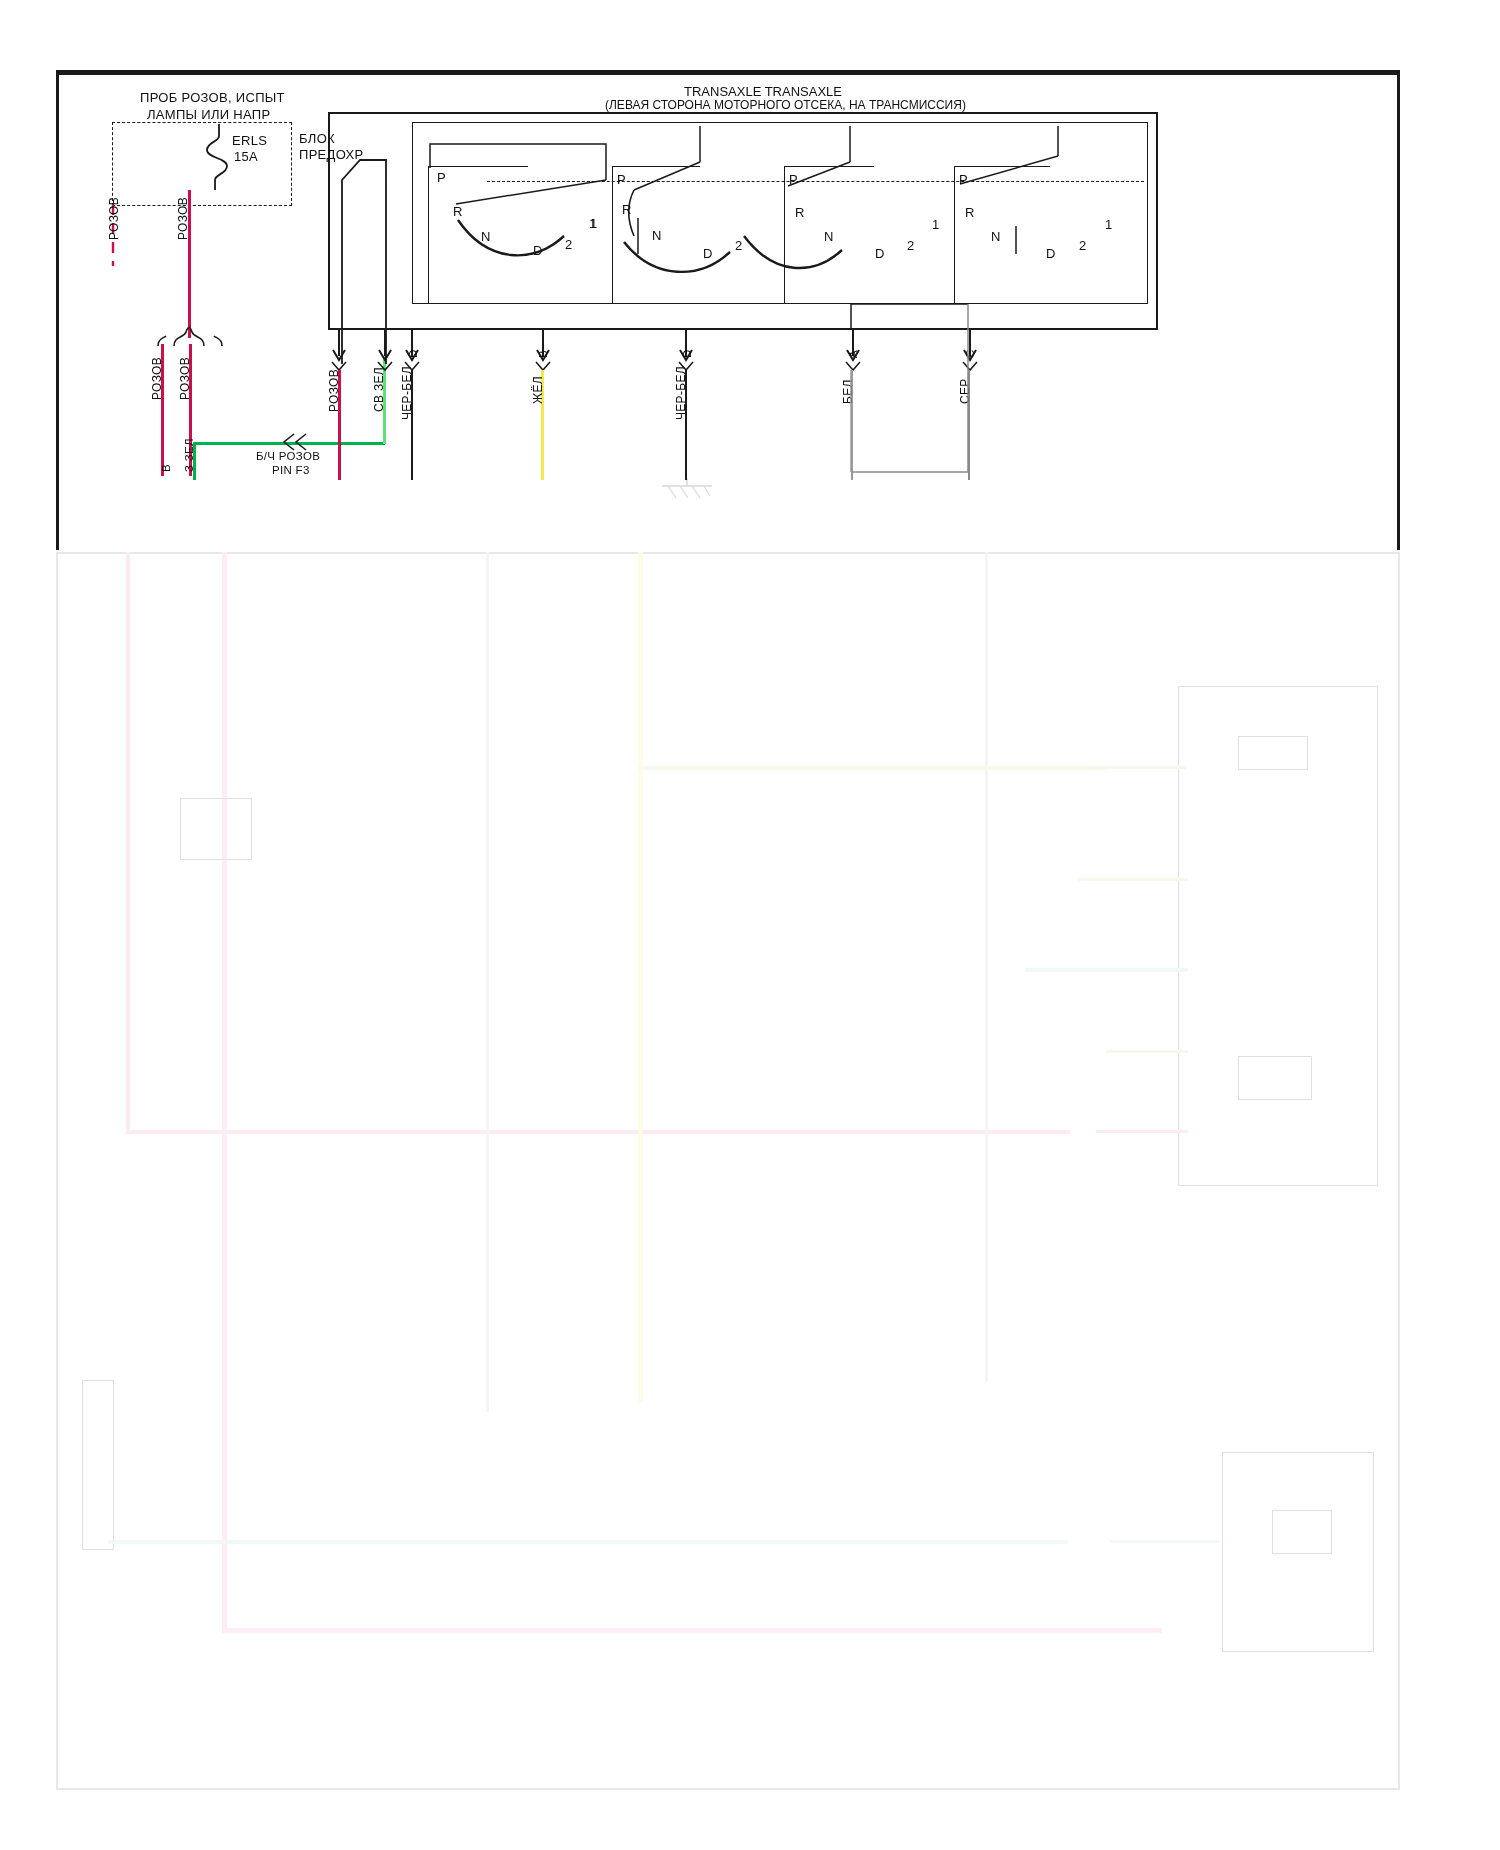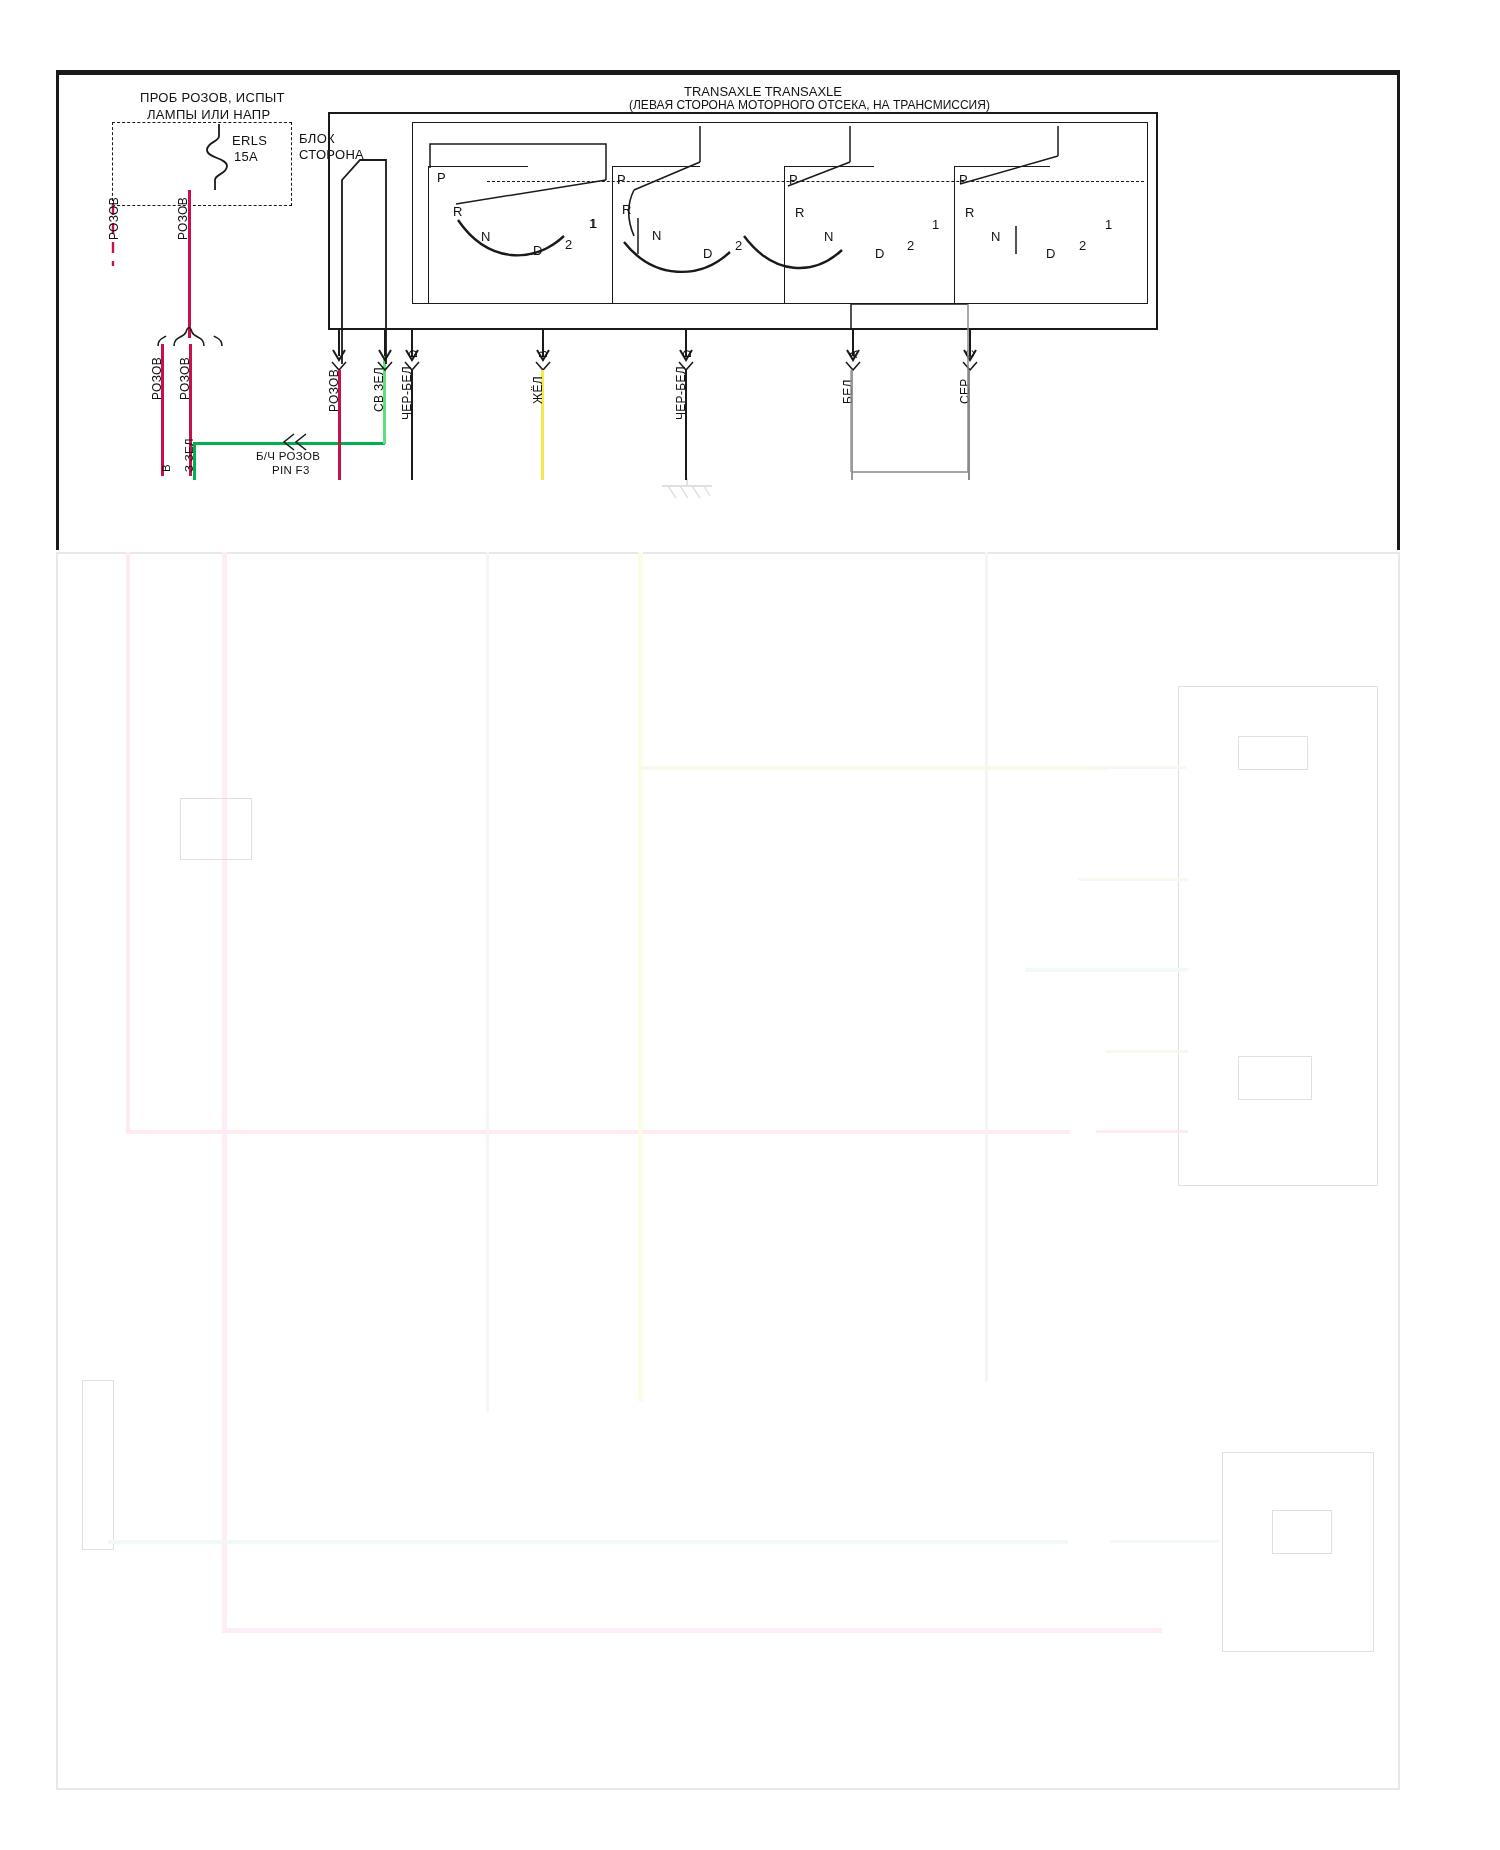--- a/index.html
+++ b/index.html
@@ -34,21 +34,21 @@
 
   <div class="dashbox" style="left:112px;top:122px;width:180px;height:84px;"></div>
 
   <svg class="abs" style="left:205px;top:124px;" width="40" height="66">
     <path d="M14,0 L14,12 C14,18 2,18 2,26 C2,34 22,34 22,42 C22,50 10,50 10,56 L10,66" fill="none" stroke="#1a1a1a" stroke-width="1.8"></path>
   </svg>
   <div class="txt lbl" style="left:232px;top:133px;font-size:13px;">ERLS</div>
   <div class="txt lbl" style="left:234px;top:149px;font-size:13px;">15A</div>
 
   <div class="txt lbl" style="left:299px;top:131px;font-size:13px;">БЛОК</div>
-  <div class="txt lbl" style="left:299px;top:147px;font-size:13px;">СТОРОНА</div>
+  <div class="txt lbl" style="left:299px;top:147px;font-size:13px;">ПРЕДОХР</div>
 
   <svg class="abs" style="left:106px;top:204px;" width="14" height="62">
     <line x1="7" y1="0" x2="7" y2="62" stroke="#c8104a" stroke-width="2.4" stroke-dasharray="11,8"></line>
   </svg>
   <div class="txt lbl vert" style="left:107px;top:240px;font-size:12px;">РОЗОВ</div>
 
   <div class="wire" style="left:188px;top:190px;width:2.6px;height:148px;background:#c8104a;"></div>
   <div class="txt lbl vert" style="left:176px;top:240px;font-size:12px;">РОЗОВ</div>
 
   <svg class="abs" style="left:158px;top:326px;" width="64" height="22">
@@ -70,21 +70,21 @@
   <div class="wire" style="left:193px;top:442px;width:192px;height:2.6px;background:#00b14f;"></div>
   <div class="wire" style="left:383px;top:356px;width:2.6px;height:88px;background:#5ee07a;"></div>
   <svg class="abs" style="left:282px;top:432px;" width="28" height="20">
     <path d="M12,2 L2,10 L12,18" fill="none" stroke="#1a1a1a" stroke-width="1.6"></path>
     <path d="M24,2 L14,10 L24,18" fill="none" stroke="#1a1a1a" stroke-width="1.6"></path>
   </svg>
   <div class="txt lbl" style="left:256px;top:450px;font-size:11.5px;">Б/Ч РОЗОВ</div>
   <div class="txt lbl" style="left:272px;top:464px;font-size:11.5px;">PIN F3</div>
 
   <div class="txt" style="left:684px;top:84px;font-size:13px;">TRANSAXLE TRANSAXLE</div>
-  <div class="txt" style="left:605px;top:98px;font-size:12px;margin-left:24px;">(ЛЕВАЯ СТОРОНА МОТОРНОГО ОТСЕКА, НА ТРАНСМИССИЯ)</div>
+  <div class="txt" style="left:605px;top:98px;font-size:12px;">(ЛЕВАЯ СТОРОНА МОТОРНОГО ОТСЕКА, НА ТРАНСМИССИЯ)</div>
 
   <div class="box" style="left:328px;top:112px;width:830px;height:218px;"></div>
 
   <div class="boxthin" style="left:412px;top:122px;width:736px;height:182px;"></div>
 
   <div class="dash" style="left:487px;top:181px;width:657px;"></div>
 
   <svg class="abs" style="left:340px;top:158px;" width="52" height="206">
     <path d="M2,206 L2,22 L20,2 L46,2 L46,206" fill="none" stroke="#1a1a1a" stroke-width="1.8"></path>
   </svg>

